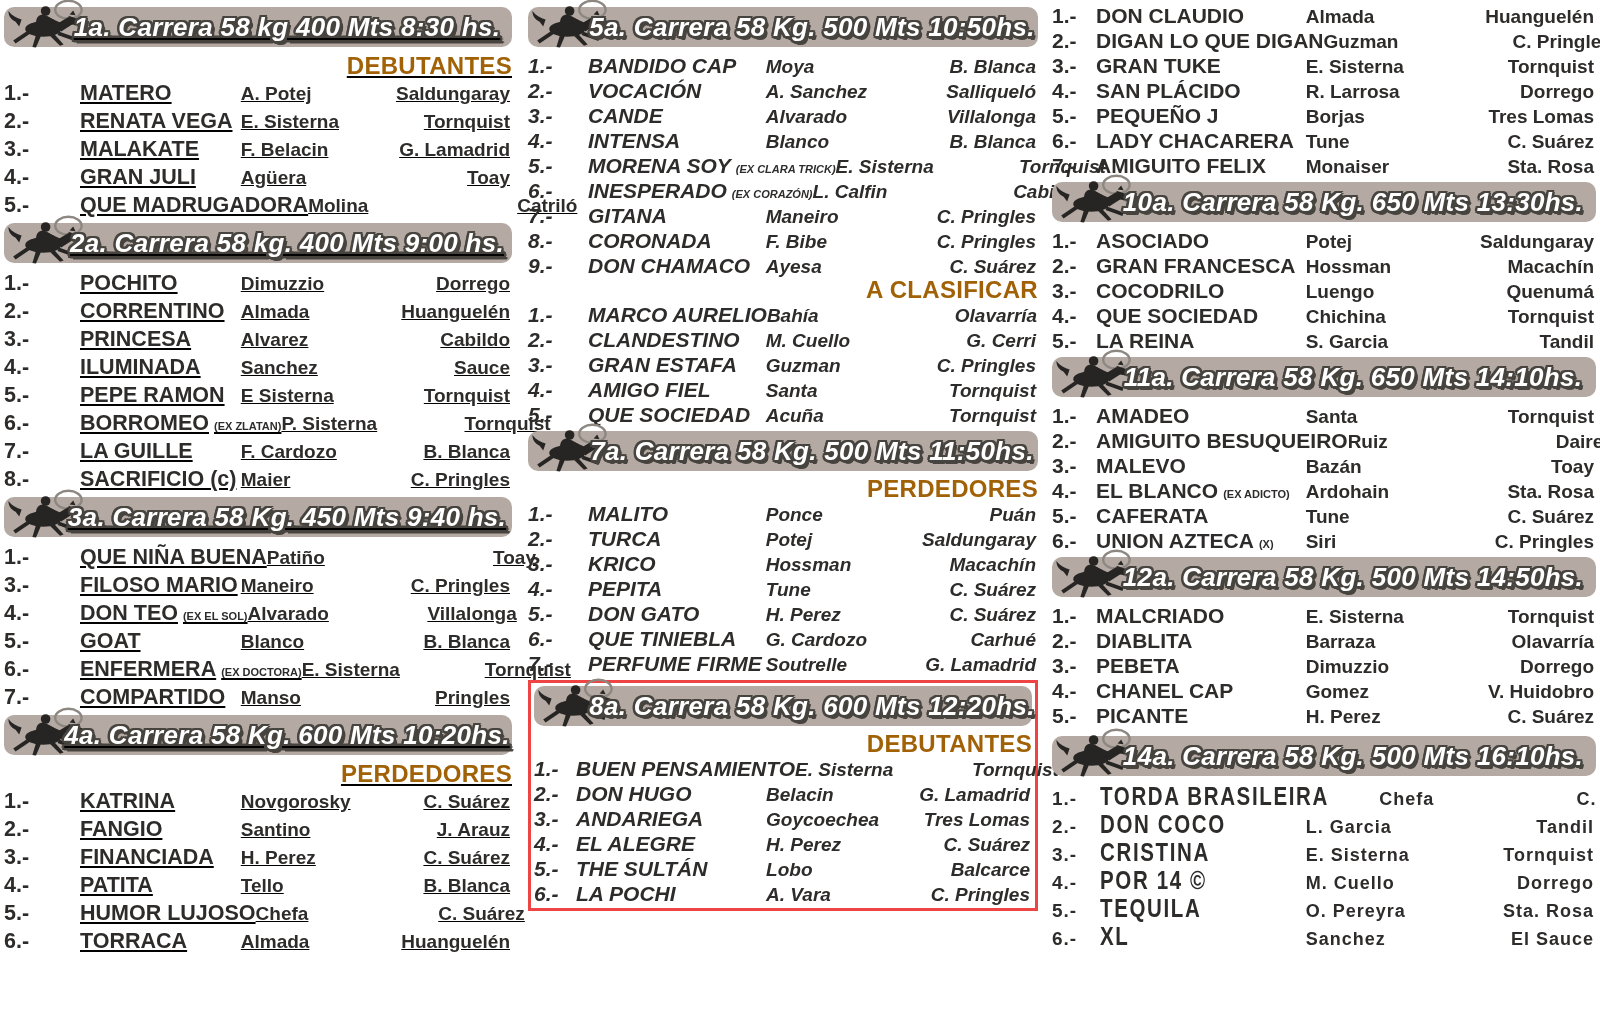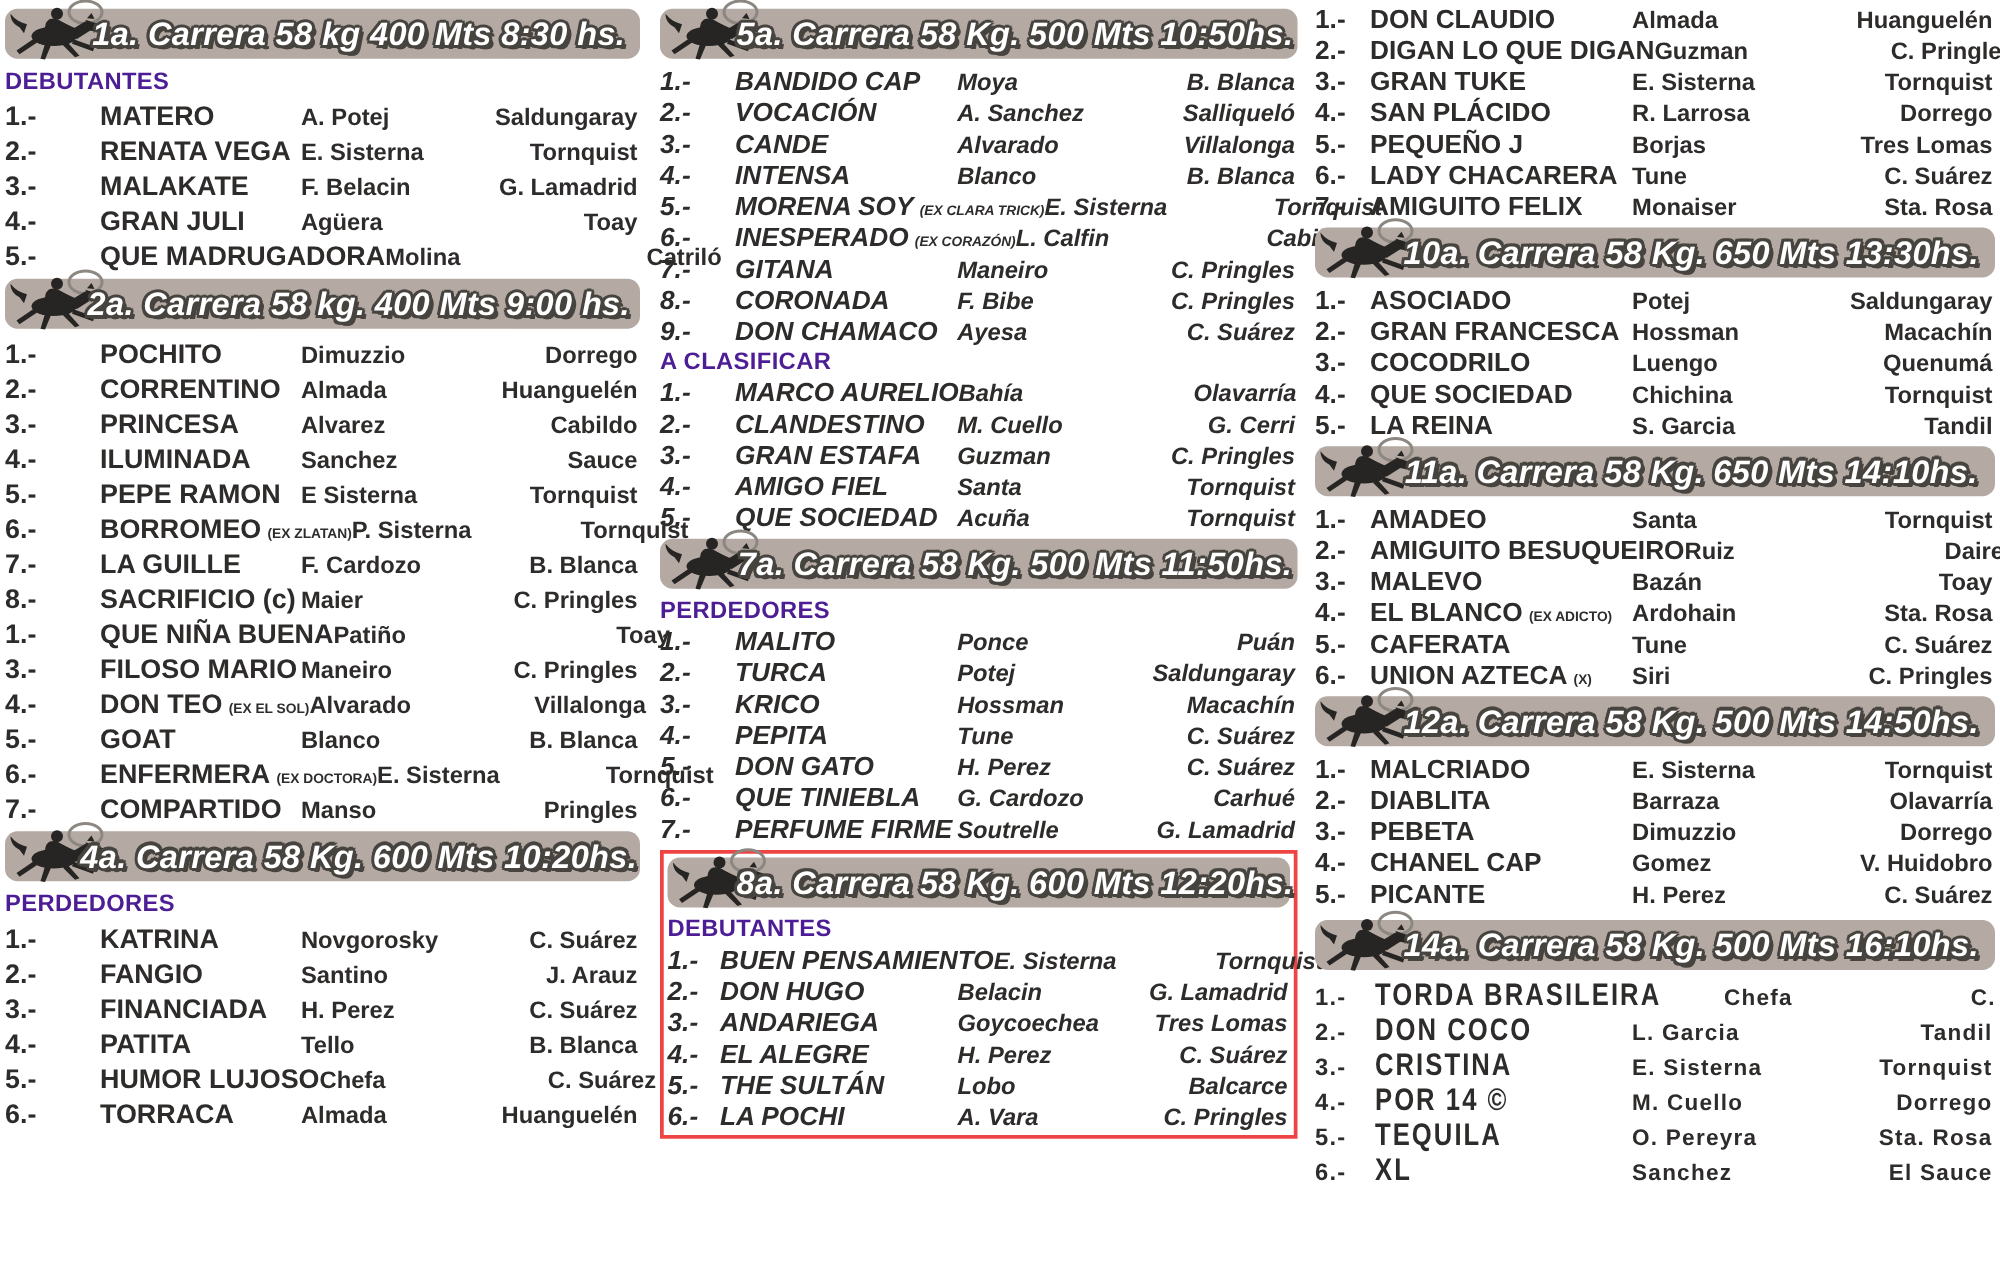--- a/index.html
+++ b/index.html
@@ -8,21 +8,21 @@
     font-family:"Liberation Sans", sans-serif;
     -webkit-font-smoothing:antialiased;
   }
   .page{
     box-sizing:border-box;
     width:1600px;height:1025px;
     padding:3px 0 0 4px;
     display:flex;
   }
   .col{flex:none;}
-  .col1{width:508px;margin-right:16px;}
+  .col1{width:508px;margin-right:16px;text-decoration:underline;}
   .col2{width:510px;margin-right:14px;}
   .col3{width:544px;}
 
   
   .banner{
     position:relative;
     height:40px;
     background:#b4aaa3;
     border-radius:10px;
     display:flex;align-items:center;justify-content:center;
@@ -43,23 +43,23 @@
     text-shadow:
       -2px -2px 0 #47443f, 2px -2px 0 #47443f,
       -2px  2px 0 #47443f, 2px  2px 0 #47443f,
       -2.5px 0 0 #47443f, 2.5px 0 0 #47443f,
       0 -2.5px 0 #47443f, 0 2.5px 0 #47443f,
       3px 3.5px 0 #47443f, 3.5px 3px 0 #47443f;
   }
 
   
   .cat{
-    text-align:left;font-weight:bold;
-    font-size:19px;line-height:26px;height:26px;
-    color:#4c1d95;letter-spacing:.3px;
+    text-align:right;font-weight:bold;
+    font-size:24px;line-height:26px;height:26px;
+    color:#a16207;letter-spacing:.3px;
   }
   .col2 .cat{height:24px;line-height:24px;}
 
   
   .row{
     display:flex;align-items:baseline;
     font-weight:bold;color:#2e2c2b;
     white-space:nowrap;
   }
   .col1 .row{height:28px;line-height:28px;}
@@ -216,20 +216,26 @@
 
   <div class="row">
     <span class="cell-name"><span class="num">8.-</span><span class="hname">SACRIFICIO (c)</span></span>
     <span class="cell-jockey">Maier</span>
     <span class="cell-town">C. Pringles</span>
   </div>
 </div>
   </section>
 
   <section class="race">
+    <header class="banner">
+      <svg class="horse" viewBox="0 0 150 90" overflow="visible">
+        <use href="#horse-icon"></use>
+      </svg>
+      <span class="rtitle">3a. Carrera 58 Kg. 450 Mts 9:40 hs.</span>
+    </header>
 
     <div class="entries">
   <div class="row">
     <span class="cell-name"><span class="num">1.-</span><span class="hname">QUE NIÑA BUENA</span></span>
     <span class="cell-jockey">Patiño</span>
     <span class="cell-town">Toay</span>
   </div>
 
 
   <div class="row">

